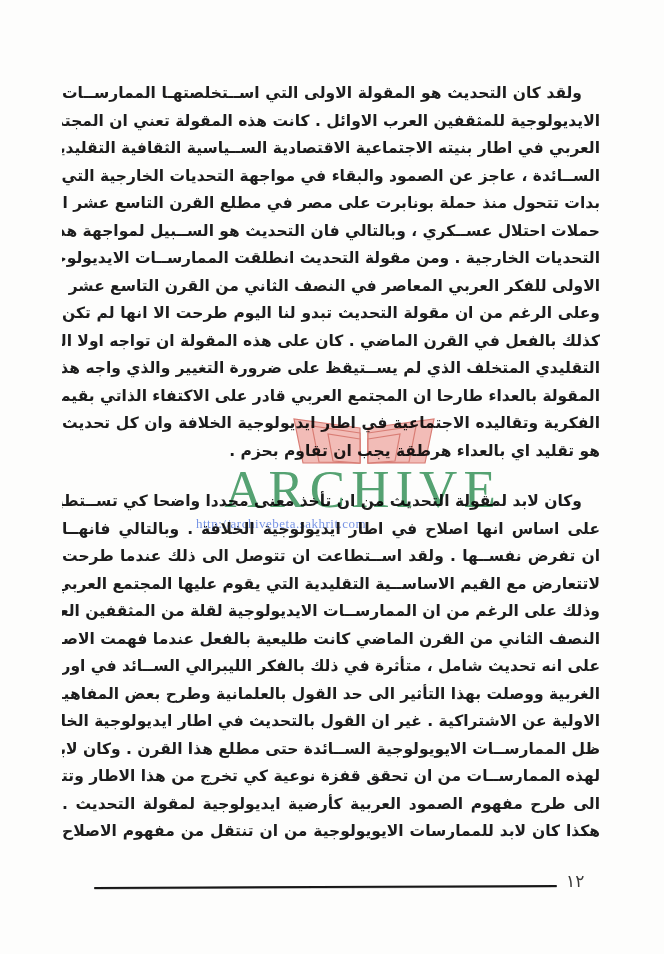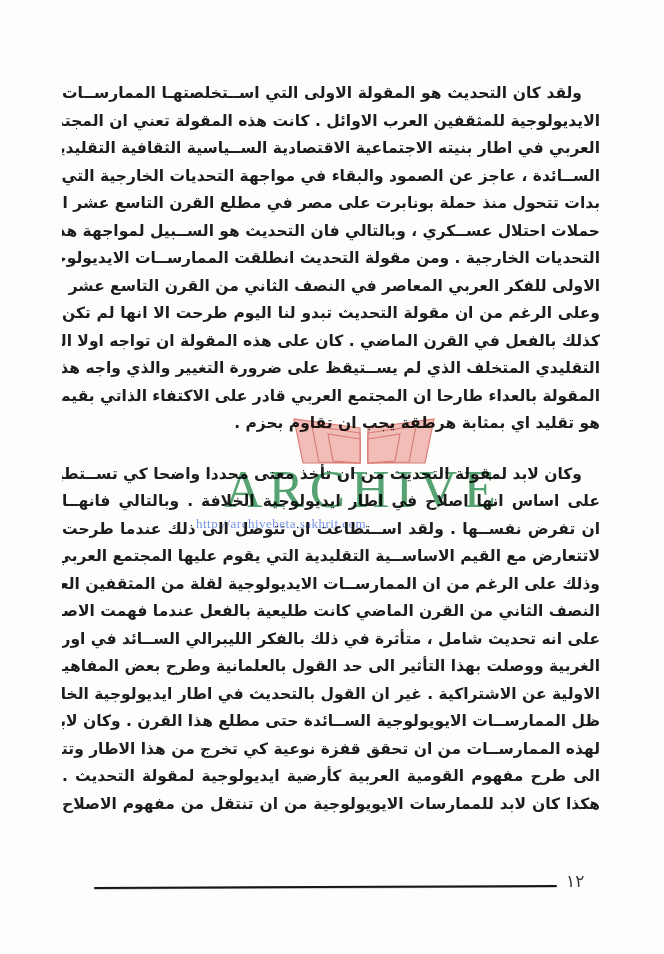--- a/index.html
+++ b/index.html
@@ -119,35 +119,36 @@
       <div class="line">العربي في اطار بنيته الاجتماعية الاقتصادية الســياسية الثقافية التقليدية</div>
       <div class="line">الســائدة ، عاجز عن الصمود والبقاء في مواجهة التحديات الخارجية التي</div>
       <div class="line">بدات تتحول منذ حملة بونابرت على مصر في مطلع القرن التاسع عشر الى</div>
       <div class="line">حملات احتلال عســكري ، وبالتالي فان التحديث هو الســبيل لمواجهة هذه</div>
       <div class="line">التحديات الخارجية . ومن مقولة التحديث انطلقت الممارســات الايديولوجية</div>
       <div class="line">الاولى للفكر العربي المعاصر في النصف الثاني من القرن التاسع عشر .</div>
       <div class="line">وعلى الرغم من ان مقولة التحديث تبدو لنا اليوم طرحت الا انها لم تكن</div>
       <div class="line">كذلك بالفعل في القرن الماضي . كان على هذه المقولة ان تواجه اولا الفكر</div>
       <div class="line">التقليدي المتخلف الذي لم يســتيقظ على ضرورة التغيير والذي واجه هذه</div>
       <div class="line">المقولة بالعداء طارحا ان المجتمع العربي قادر على الاكتفاء الذاتي بقيمه</div>
-      <div class="line short">هو تقليد اي بمثابة هرطقة يجب ان تقاوم بحزم .</div>
+      <div class="line">الفكرية وتقاليده الاجتماعية في اطار ايديولوجية الخلافة وان كل تحديث</div>
+      <div class="line short">هو تقليد اي بالعداء هرطقة يجب ان تقاوم بحزم .</div>
     </div>
     <div class="para">
       <div class="line indent">وكان لابد لمقولة التحديث من ان تأخذ معنى محددا واضحا كي تســتطيع</div>
       <div class="line">على اساس انها اصلاح في اطار ايديولوجية الخلافة . وبالتالي فانهــا</div>
       <div class="line">ان تفرض نفســها . ولقد اســتطاعت ان تتوصل الى ذلك عندما طرحت</div>
       <div class="line">لاتتعارض مع القيم الاساســية التقليدية التي يقوم عليها المجتمع العربي .</div>
       <div class="line">وذلك على الرغم من ان الممارســات الايديولوجية لقلة من المثقفين العرب في</div>
       <div class="line">النصف الثاني من القرن الماضي كانت طليعية بالفعل عندما فهمت الاصلاح</div>
       <div class="line">على انه تحديث شامل ، متأثرة في ذلك بالفكر الليبرالي الســائد في اوربا</div>
       <div class="line">الغربية ووصلت بهذا التأثير الى حد القول بالعلمانية وطرح بعض المفاهيم</div>
       <div class="line">الاولية عن الاشتراكية . غير ان القول بالتحديث في اطار ايديولوجية الخلافة</div>
       <div class="line">ظل الممارســات الايويولوجية الســائدة حتى مطلع هذا القرن . وكان لابد</div>
       <div class="line">لهذه الممارســات من ان تحقق قفزة نوعية كي تخرج من هذا الاطار وتتوصل</div>
-      <div class="line">الى طرح مفهوم القومية العربية كأرضية ايديولوجية لمقولة التحديث .</div>
+      <div class="line">الى طرح مفهوم الصمود العربية كأرضية ايديولوجية لمقولة التحديث .</div>
       <div class="line">هكذا كان لابد للممارسات الايويولوجية من ان تنتقل من مفهوم الاصلاح</div>
     </div>
   </div>
 
   <div class="watermark">
     <svg class="wm-logo" viewBox="0 0 152 48" xmlns="http://www.w3.org/2000/svg">
       <polygon points="72,10 6,1 15,45 72,45"></polygon>
       <polygon points="72,15 24,8 31,44 72,45"></polygon>
       <polygon points="72,21 40,16 45,43 72,45"></polygon>
       <polygon points="80,10 146,1 137,45 80,45"></polygon>

